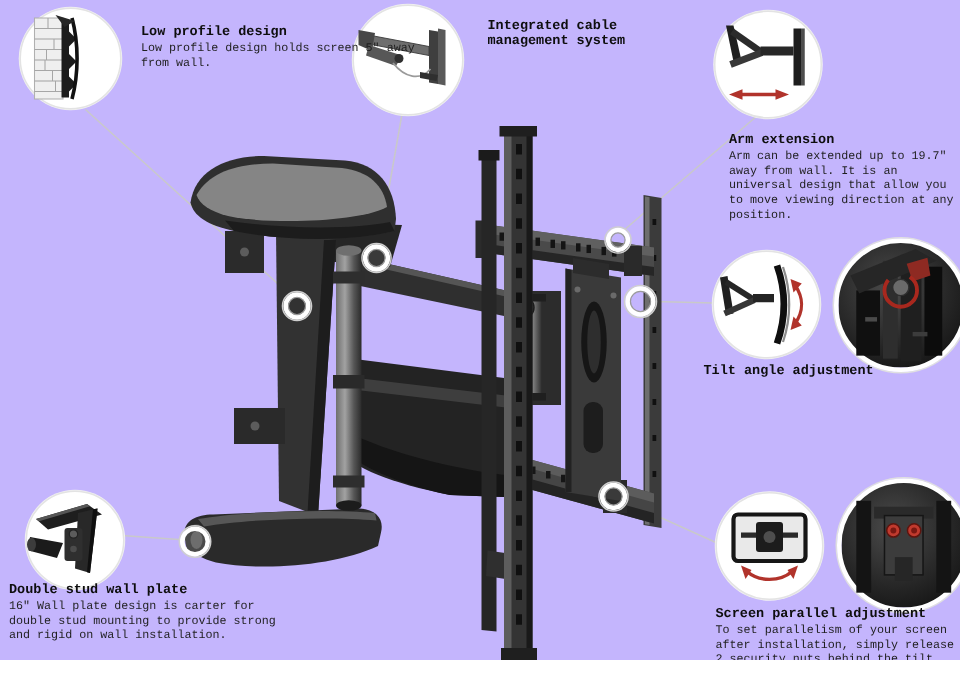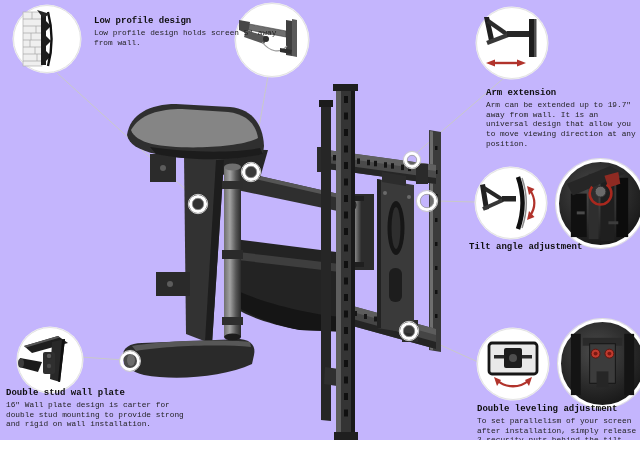--- a/index.html
+++ b/index.html
@@ -334,33 +334,34 @@
     <circle cx="-1" cy="6" r="2.2" fill="#4c4c4c"></circle>
   </svg>
 </div>
 
 <div class="callout" id="t-low-profile" style="left:94px;top:16px;width:185px;">
   <div class="title">Low profile design</div>
   <p class="body">Low profile design holds screen 5" away from wall.</p>
 </div>
 
 <div class="callout" id="t-cable" style="left:325px;top:12px;width:158px;">
+  <div class="title">Integrated cable management system</div>
 </div>
 
 <div class="callout" id="t-arm-extension" style="left:486px;top:88px;width:156px;">
   <div class="title">Arm extension</div>
   <p class="body">Arm can be extended up to 19.7" away from wall. It is an universal design that allow you to move viewing direction at any position.</p>
 </div>
 
 <div class="callout" id="t-tilt" style="left:469px;top:242px;width:163px;">
   <div class="title">Tilt angle adjustment</div>
 </div>
 
 <div class="callout" id="t-leveling" style="left:477px;top:404px;width:160px;">
-  <div class="title">Double leveling adjustment</div>
+  <div class="title">Screen parallel adjustment</div>
   <p class="body">To set parallelism of your screen after installation, simply release 2 security nuts behind the tilt mechanism and tighten once the parallel of screen has set.</p>
 </div>
 
 <div class="callout" id="t-double-stud" style="left:6px;top:388px;width:196px;">
   <div class="title">Double stud wall plate</div>
   <p class="body">16" Wall plate design is carter for double stud mounting to provide strong and rigid  on wall installation.</p>
 </div>
 
 </div>
 

